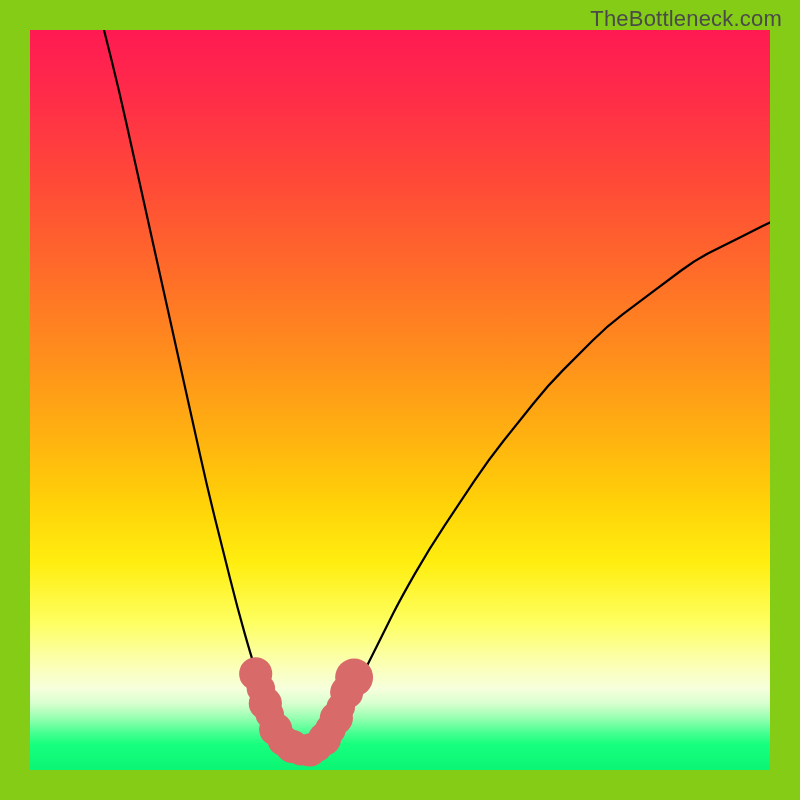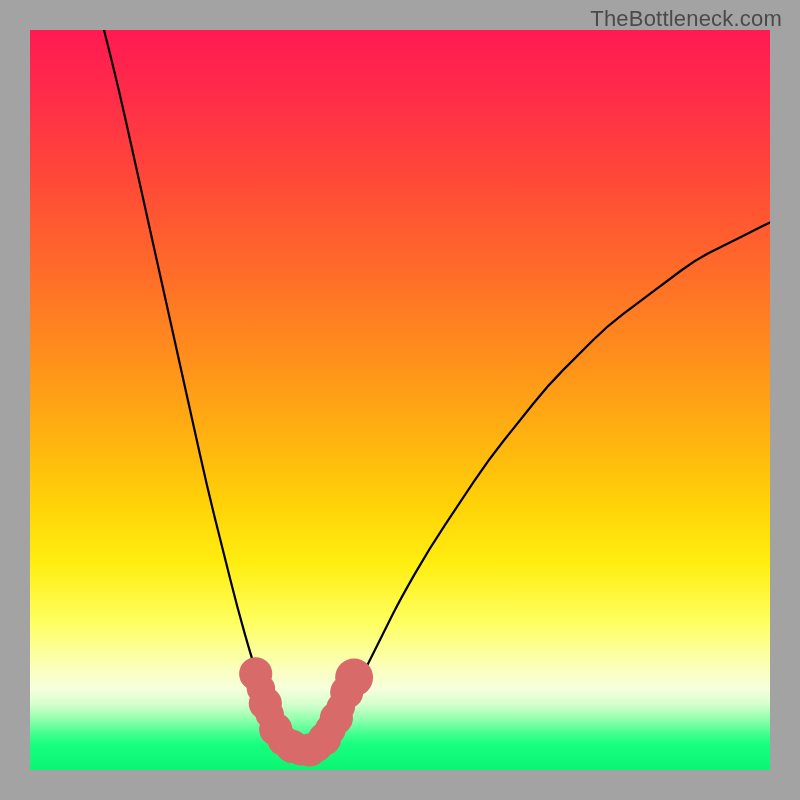--- a/index.html
+++ b/index.html
@@ -1,21 +1,21 @@
 <!DOCTYPE html>
 <html><head>
 <meta charset="utf-8">
 <style>
   * { margin: 0; padding: 0; box-sizing: border-box; }
   html, body { width: 800px; height: 800px; overflow: hidden; background: #000; }
   .frame {
     position: relative;
     width: 800px;
     height: 800px;
-    background: #a3a3a3;
+    background: #84cc16;
   }
   .watermark {
     position: absolute;
     top: 6px;
     right: 18px;
     font-family: Arial, Helvetica, sans-serif;
     font-size: 22px;
     color: #4a4a4a;
     font-weight: 500;
     letter-spacing: 0.2px;

